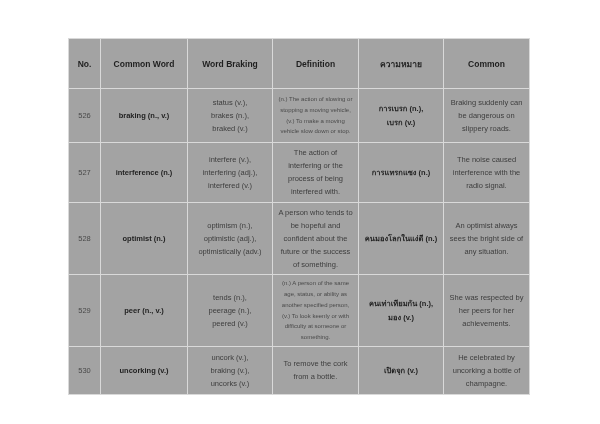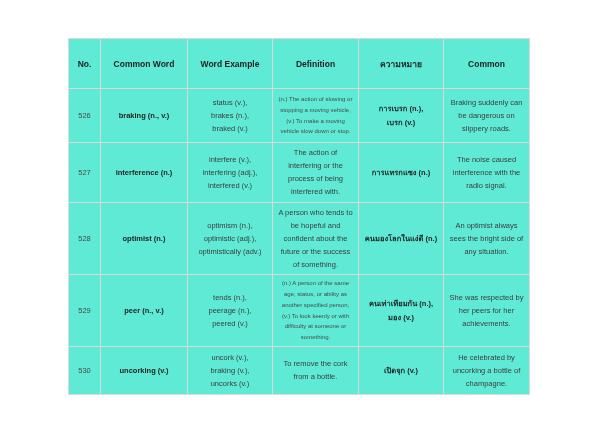--- a/index.html
+++ b/index.html
@@ -20,21 +20,21 @@
     left: 68px; top: 38px;
     width: 461px;
     border-collapse: collapse;
     table-layout: fixed;
   }
   table.vocab th, table.vocab td {
     border: 1px solid #d9d9d9;
     text-align: center;
     vertical-align: middle;
     padding: 3px 4px;
-    background: #5eead4;
+    background: #a3a3a3;
   }
   thead tr { height: 50px; }
   tbody tr:nth-child(1) { height: 54px; }
   tbody tr:nth-child(2) { height: 48px; }
   tbody tr:nth-child(3) { height: 52px; }
   tbody tr:nth-child(4) { height: 48px; }
   tbody tr:nth-child(5) { height: 48px; }
   th {
     font-size: 8.5px;
     font-weight: bold;
@@ -70,21 +70,21 @@
       <col style="width:87px">
       <col style="width:85px">
       <col style="width:86px">
       <col style="width:85px">
       <col style="width:86px">
     </colgroup>
     <thead>
       <tr>
         <th>No.</th>
         <th>Common Word</th>
-        <th>Word Example</th>
+        <th>Word Braking</th>
         <th>Definition</th>
         <th>ความหมาย</th>
         <th>Common</th>
       </tr>
     </thead>
     <tbody id="tbody">
         <tr>
     <td class="no">526</td>
     <td class="word">braking (n., v.)</td>
     <td class="family">

